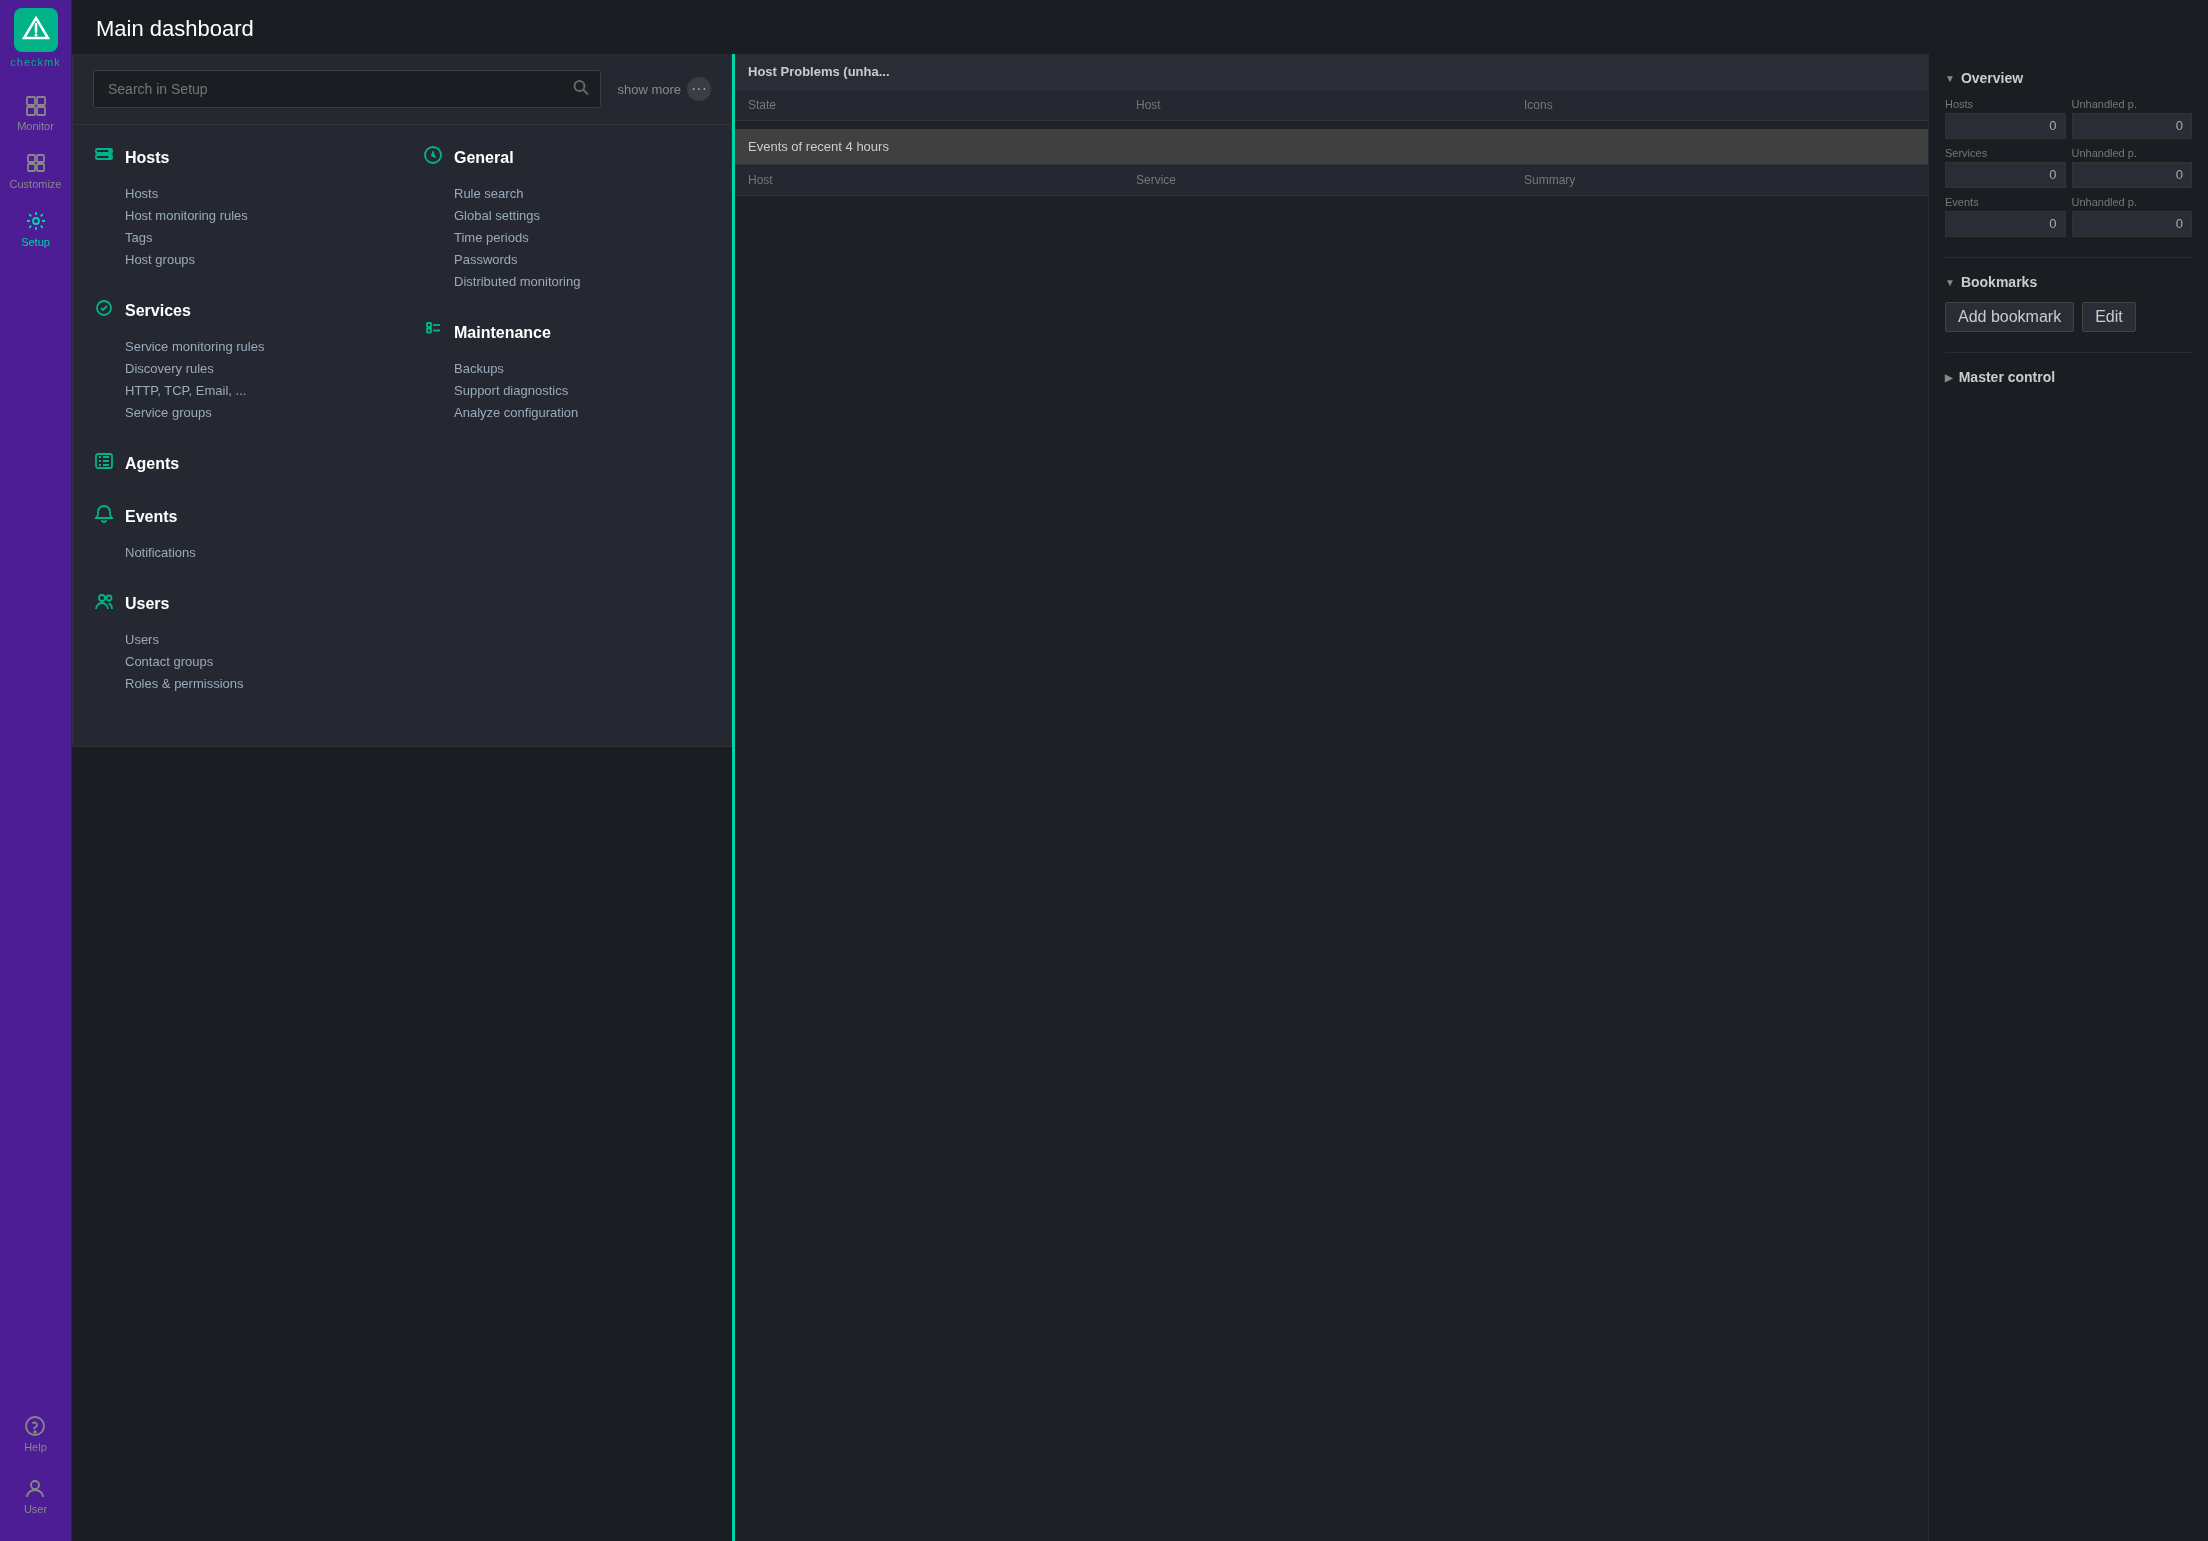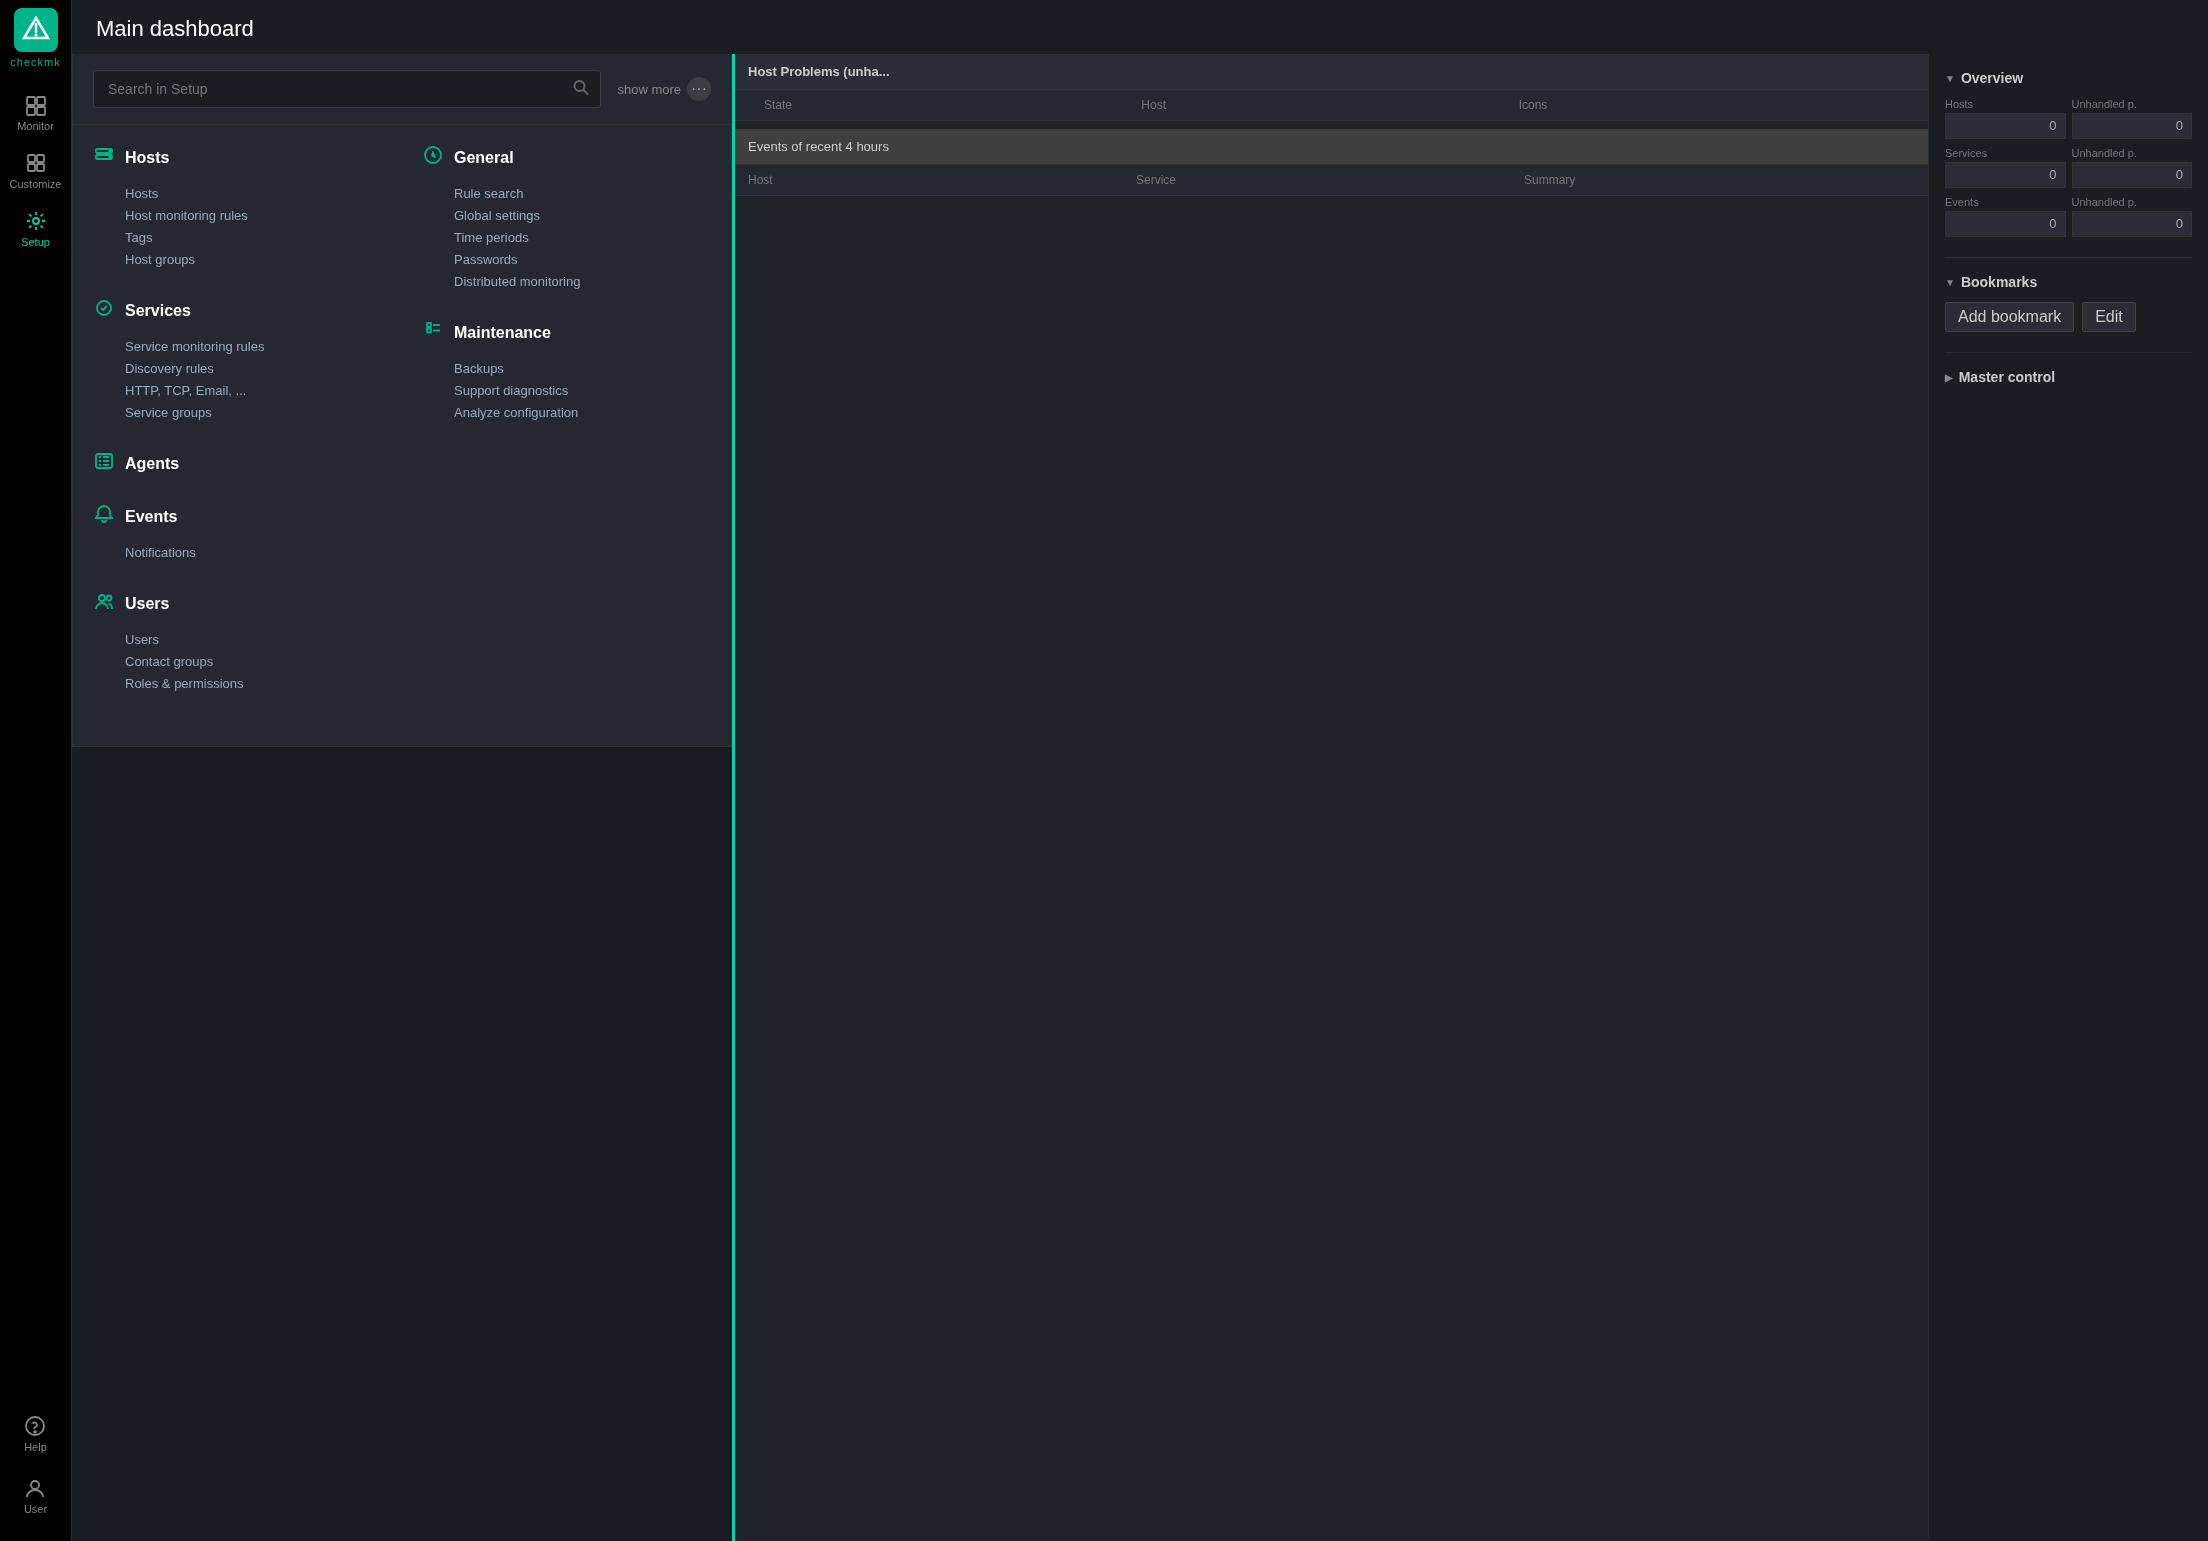--- a/index.html
+++ b/index.html
@@ -9,21 +9,21 @@
       font-family: -apple-system, BlinkMacSystemFont, 'Segoe UI', sans-serif;
       font-size: 14px;
       height: 100vh;
       overflow: hidden;
       display: flex;
     }
 
     
     .sidebar {
       width: 72px;
-      background: #000000;
+      background: #4c1d95;
       display: flex;
       flex-direction: column;
       align-items: center;
       padding: 8px 0;
       border-right: 1px solid #2a2d32;
       flex-shrink: 0;
       z-index: 10;
     }
     .sidebar-logo {
       width: 44px;
@@ -245,21 +245,21 @@
       background: #2a2d35;
       padding: 10px 16px;
       font-size: 13px;
       font-weight: 600;
       color: #ccc;
       border-bottom: 1px solid #333;
     }
     .panel-table-header {
       display: grid;
       grid-template-columns: 1fr 1fr 1fr;
-      padding: 8px 32px;
+      padding: 8px 16px;
       font-size: 12px;
       color: #777;
       border-bottom: 1px solid #333;
     }
 
     
     .events-panel {
       background: #252830;
       margin-top: 8px;
     }

